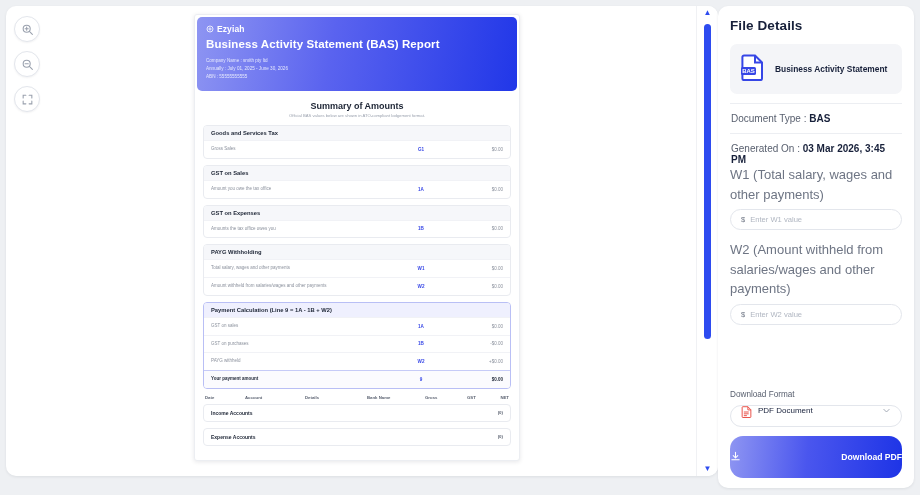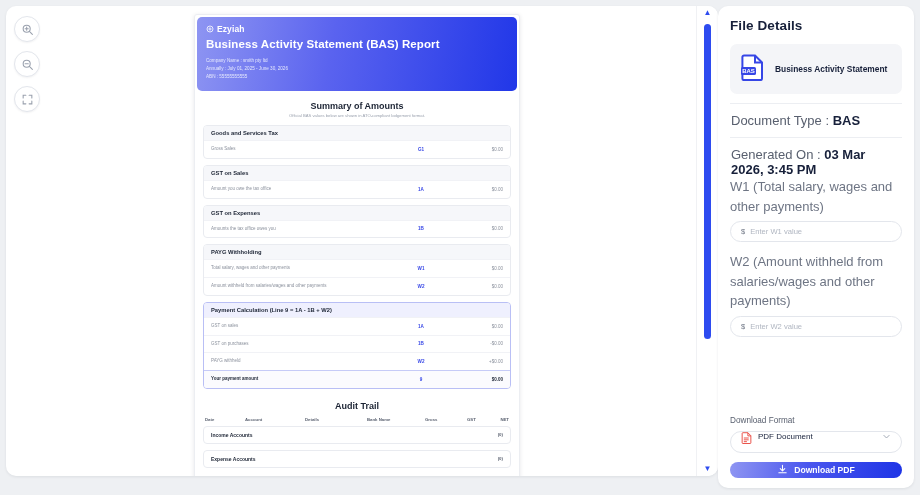--- a/index.html
+++ b/index.html
@@ -138,21 +138,21 @@
     display: flex; flex-direction: column;
   }
   .d-title { font-size: 13.5px; font-weight: bold; color: #17203a; letter-spacing: .1px; }
   .doc-chip {
     margin-top: 11px; background: #f4f5f8; border-radius: 7px;
     padding: 9px 10px; display: flex; align-items: center; gap: 9px;
   }
   .doc-chip .nm { font-size: 8.4px; font-weight: bold; color: #17203a; }
   .meta-line {
     border-top: 1px solid #eceef2; padding: 9px 1px 0 1px; margin-top: 9px;
-    font-size: 13px; color: #59606f;
+    font-size: 10px; color: #59606f;
   }
   .meta-line b { color: #17203a; }
   .d-sub { font-size: 10.3px; font-weight: bold; color: #17203a; margin: 13px 0 6px; }
   .fld-label { font-size: 13px; color: #6e7584; line-height: 1.5; margin-bottom: 5px; }
   .inp {
     height: 21px; border: 1px solid #e3e6ec; border-radius: 11px;
     display: flex; align-items: center; gap: 5px; padding: 0 10px;
     margin-bottom: 10px; background: #fff; cursor: text;
   }
   .inp .cur { font-size: 7.5px; color: #6e7584; }
@@ -165,24 +165,24 @@
   }
   .spacer { flex: 1; }
   .dl-label { font-size: 8.2px; color: #59606f; margin-bottom: 6px; }
   .select {
     height: 22px; border: 1px solid #e3e6ec; border-radius: 11px;
     display: flex; align-items: flex-start; gap: 6px; padding: 0 10px;
     font-size: 8px; color: #17203a; cursor: pointer; margin-bottom: 9px;
   }
   .select .chev { margin-left: auto; color: #9aa1ae; font-size: 8px; }
   .dl-btn {
-    height: 16px; border-radius: 13px;
+    height: 42px; border-radius: 13px;
     background: linear-gradient(95deg, #8e95f2 0%, #4a56ee 45%, #1e34e6 100%);
     color: #fff; font-size: 8.6px; font-weight: bold;
-    display: flex; align-items: center; justify-content: center; gap: 6px;
+    display: flex; align-items: center; justify-content: space-between; gap: 6px;
     cursor: pointer; border: none;
   }
   svg { flex: none; }
 </style>
 </head>
 <body>
 
 <div class="app">
 
   <div class="viewer-panel">
@@ -294,21 +294,20 @@
             <div class="code">W2</div>
             <div class="amt">+$0.00</div>
           </div>
           <div class="row total">
             <div class="lbl">Your payment amount</div>
             <div class="code">9</div>
             <div class="amt">$0.00</div>
           </div>
         </div>
 
-        <div class="audit-head">Audit Trail</div>
         <div class="audit-cols">
           <span>Date</span>
           <span>Account</span>
           <span>Details</span>
           <span>Bank Name</span>
           <span>Gross</span>
           <span>GST</span>
           <span>NET</span>
         </div>
         <div class="audit-block">

